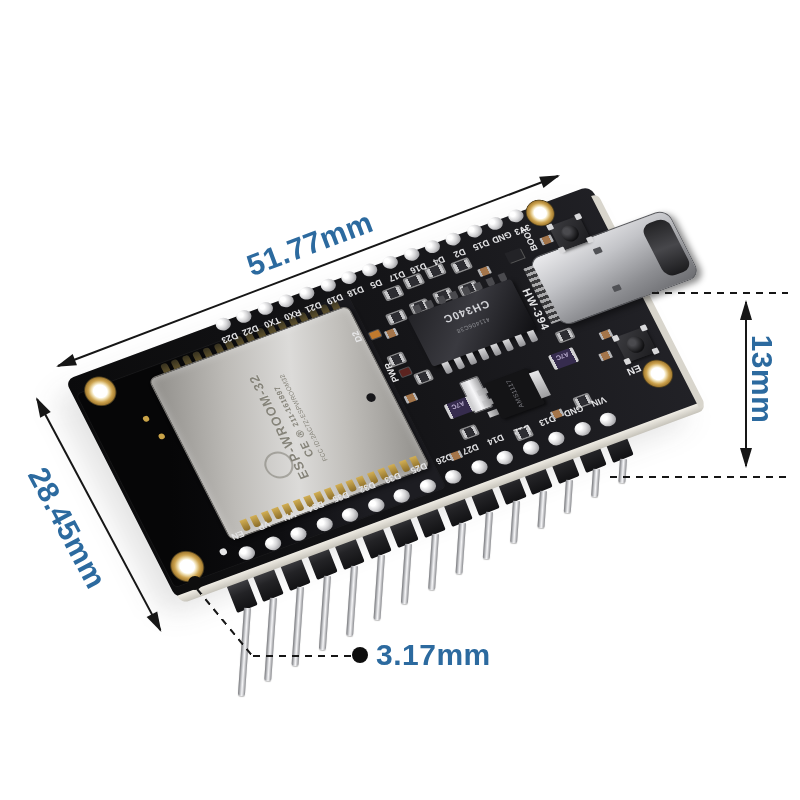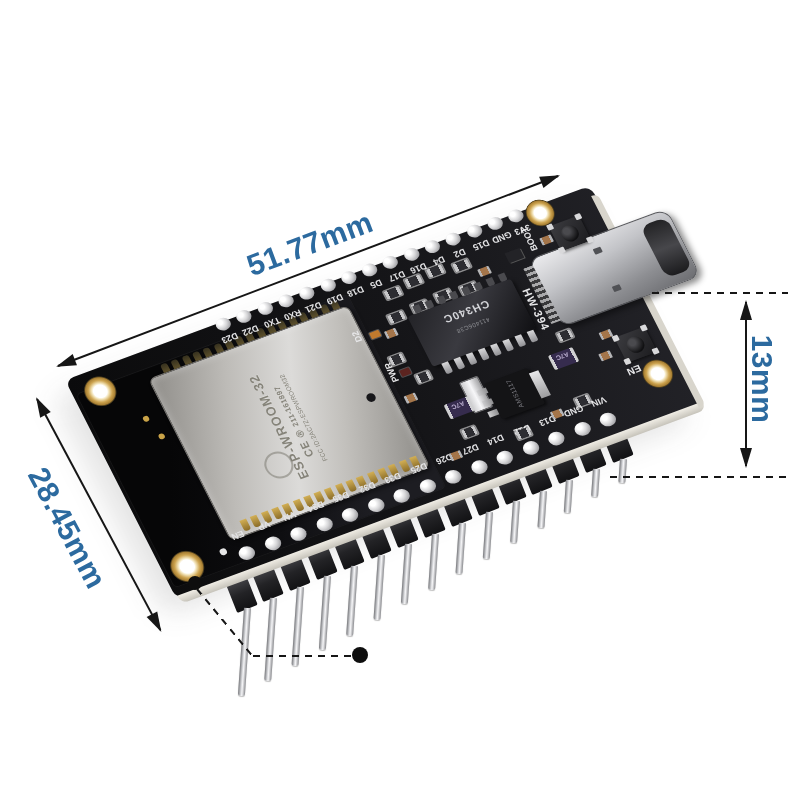--- a/index.html
+++ b/index.html
@@ -392,14 +392,15 @@
 
     <div class="dash" style="left:652px;top:292px;width:136px;"></div>
     <div class="dash" style="left:610px;top:476px;width:180px;"></div>
     <div class="dim-line v" style="left:745px;top:302px;height:164px;"></div>
     <div class="dim-label" style="left:692px;top:362px;transform:rotate(90deg);">13mm</div>
 
     <div class="dot" style="left:188px;top:576px;width:14px;height:14px;"></div>
     <div class="dash" style="left:197px;top:588px;width:90px;transform:rotate(50.4deg);"></div>
     <div class="dash" style="left:253px;top:655px;width:100px;"></div>
     <div class="dot" style="left:352px;top:647px;width:16px;height:16px;"></div>
+    <div class="dim-label" style="left:376px;top:638px;text-align:left;">3.17mm</div>
   </div>
 </div>
 
 </body></html>

